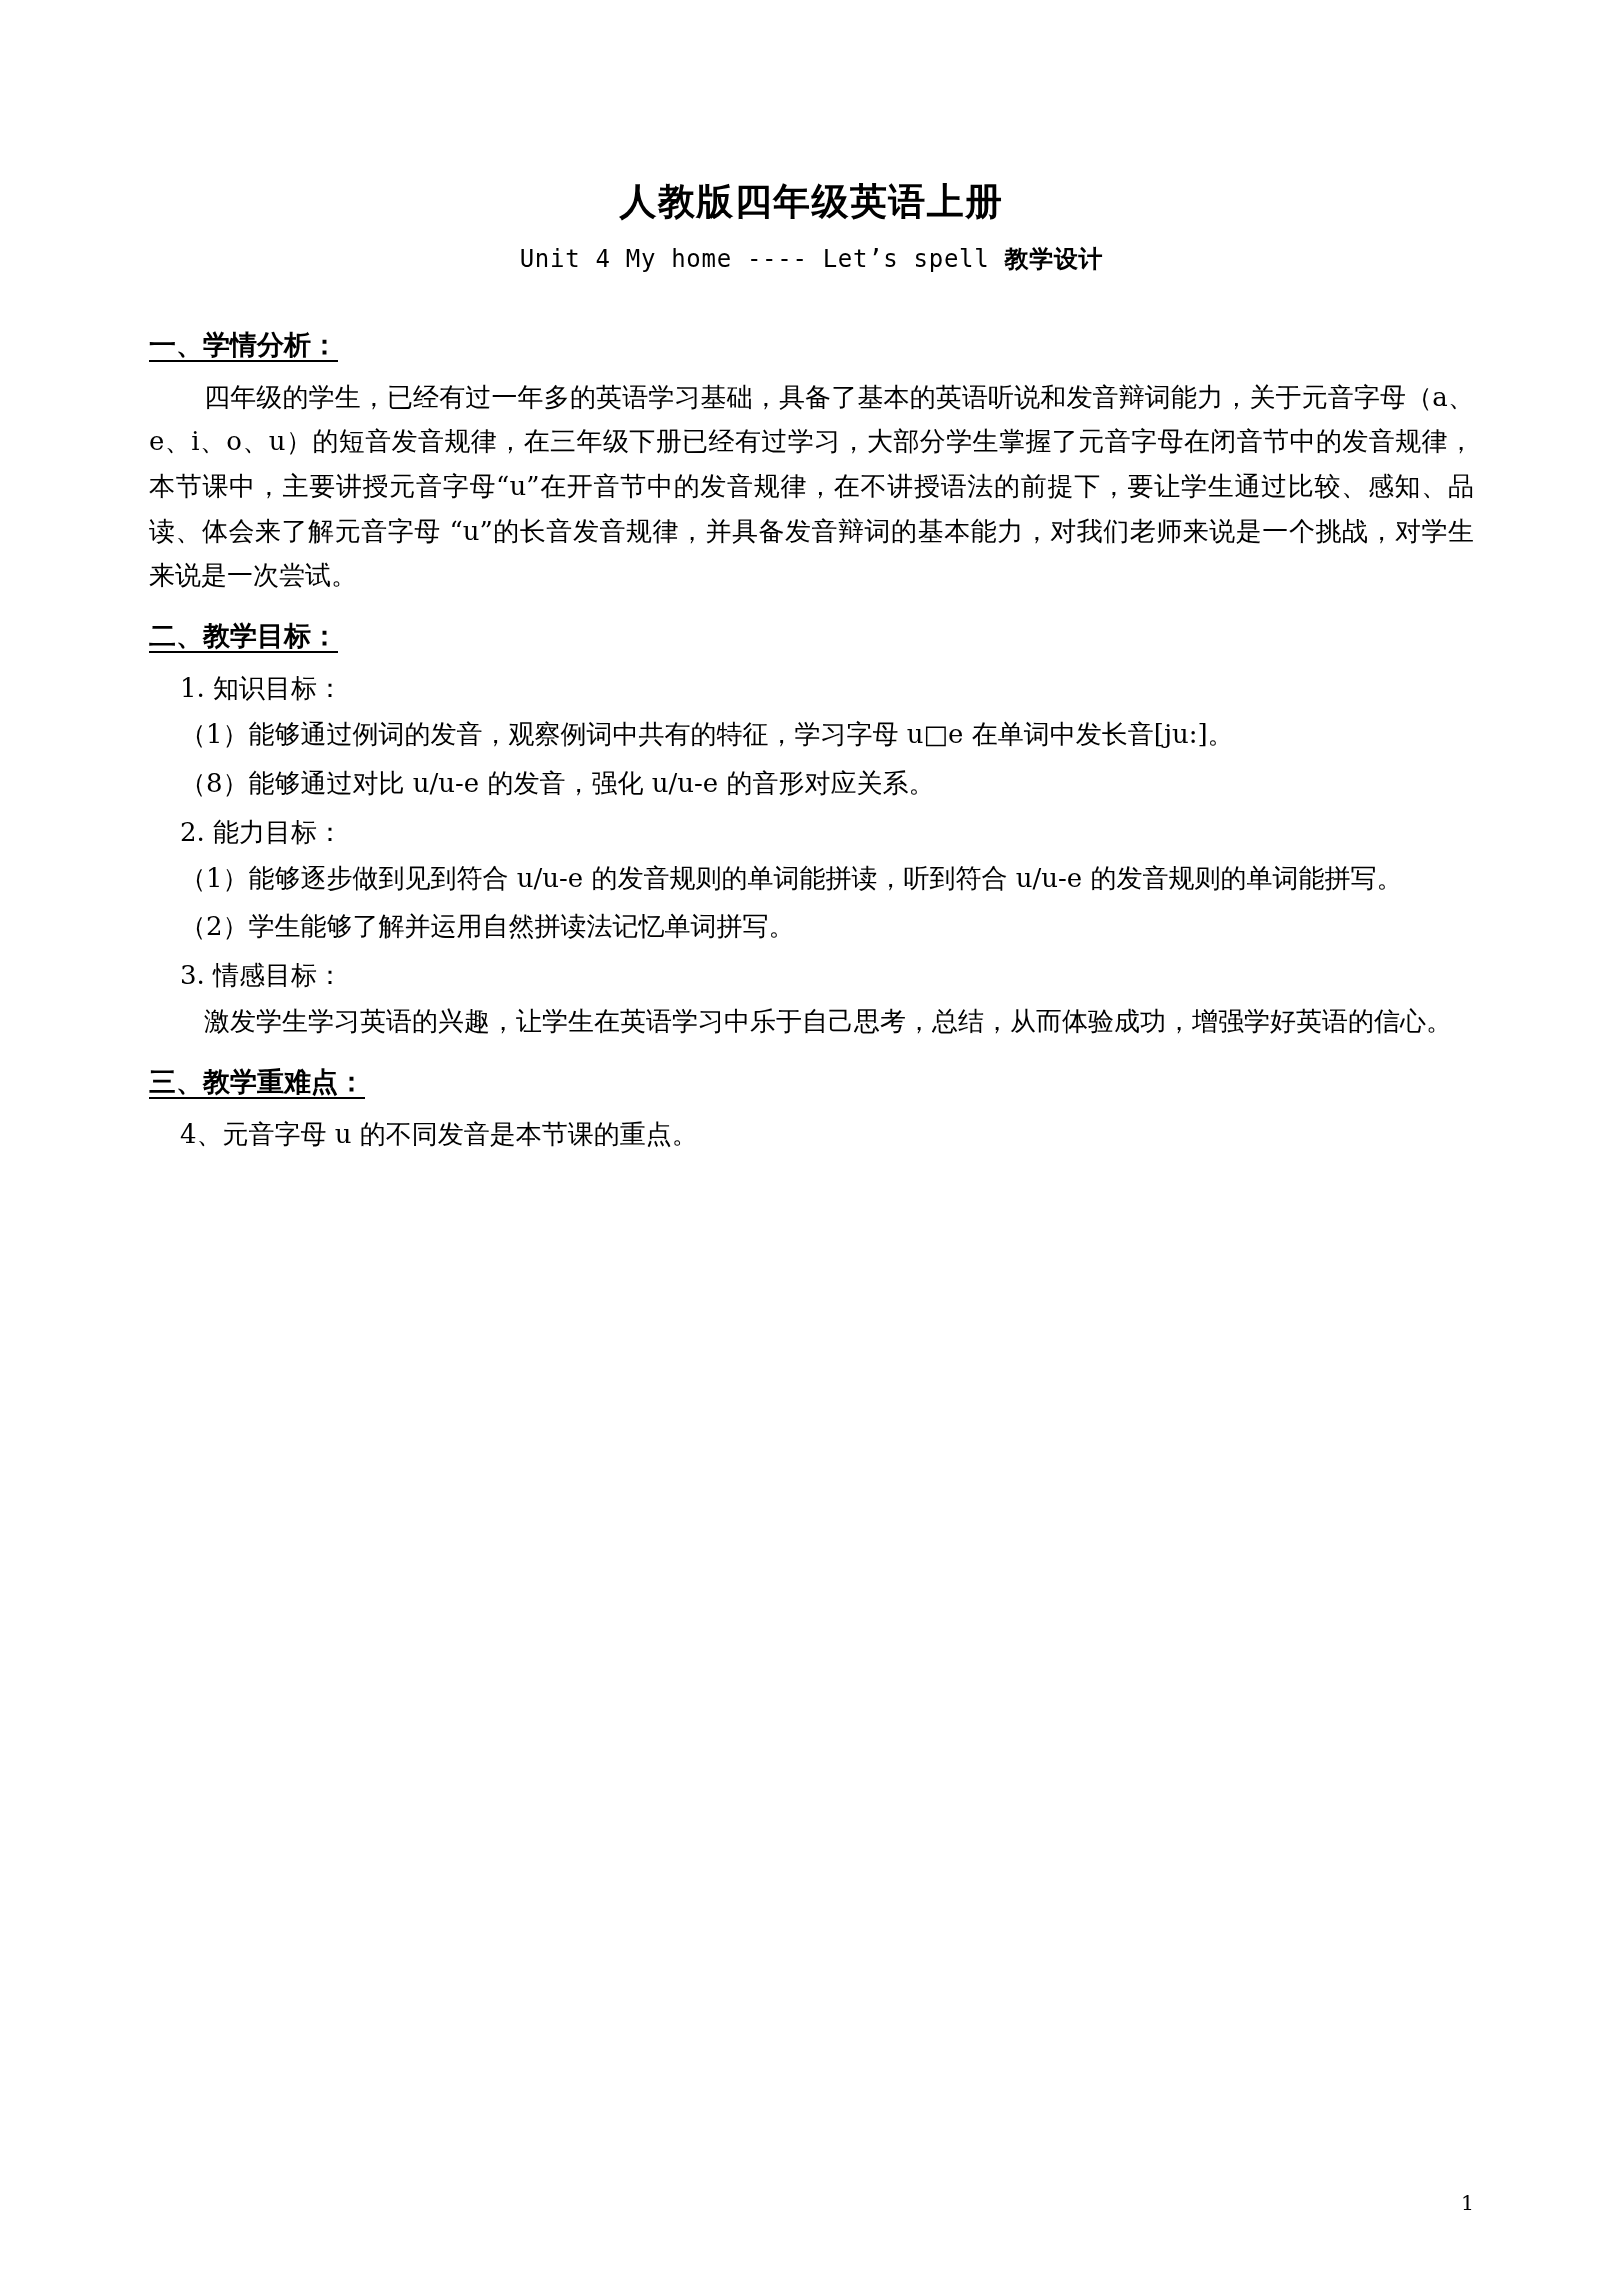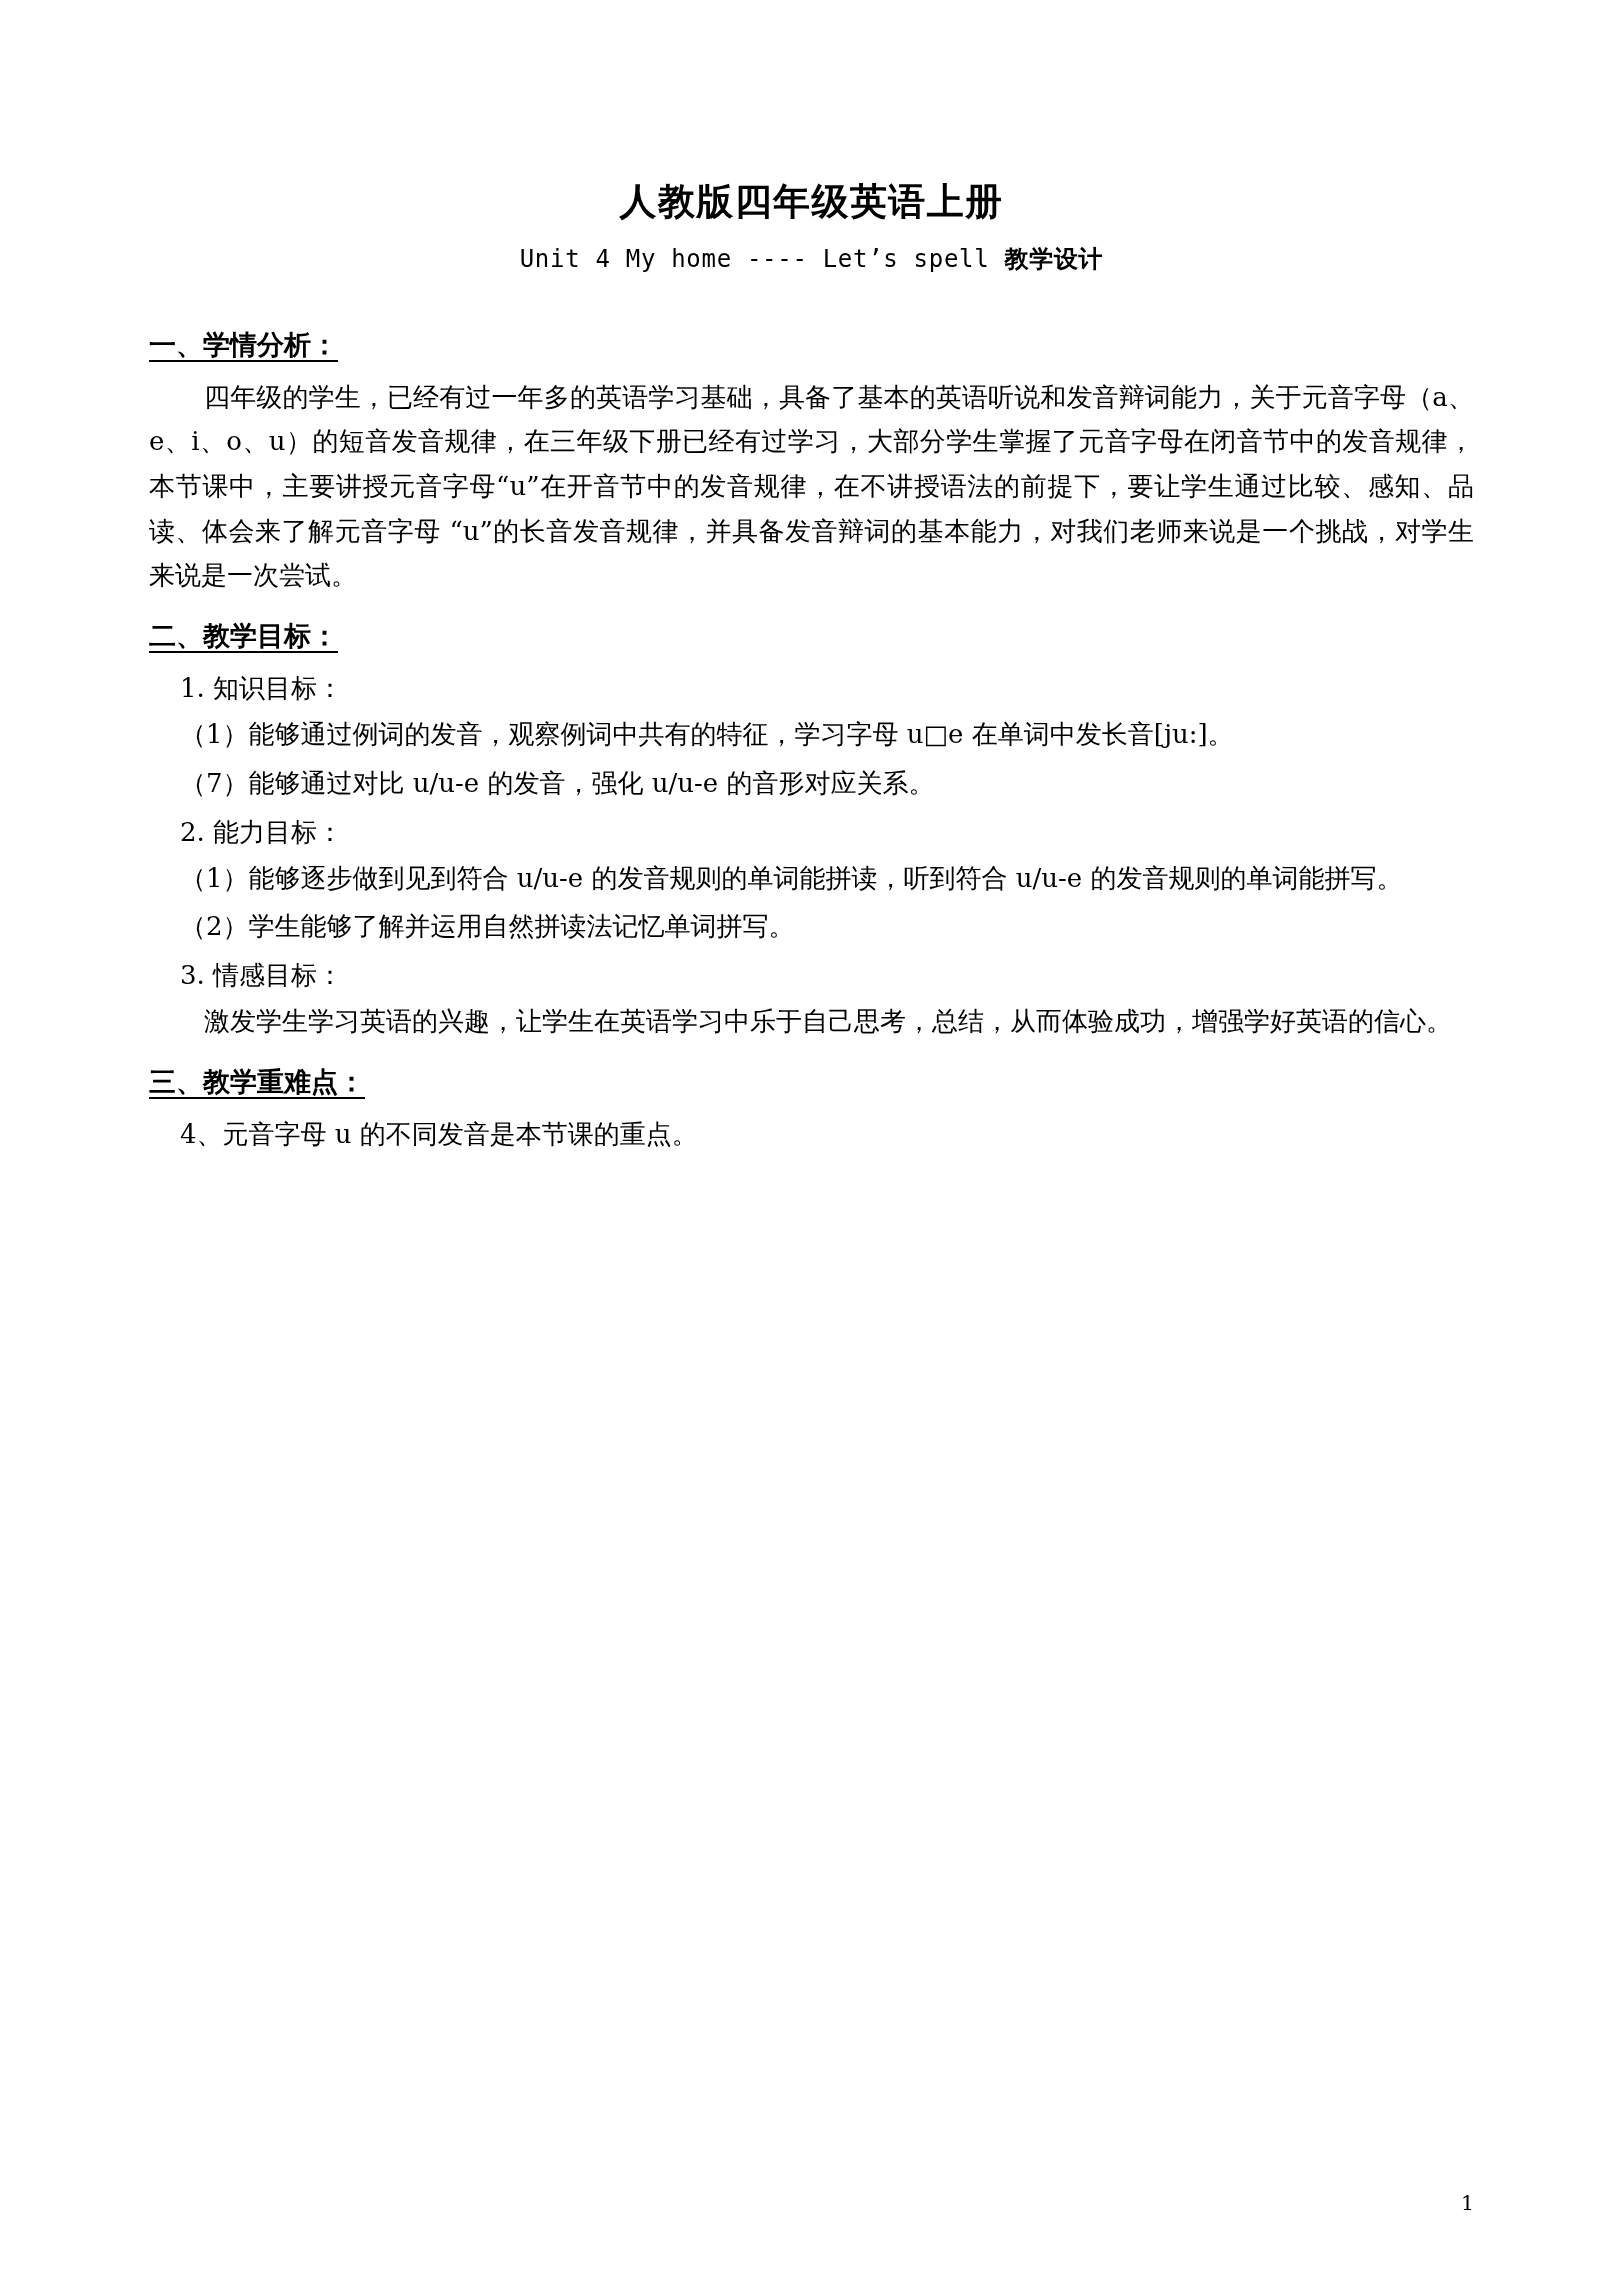--- a/index.html
+++ b/index.html
@@ -87,21 +87,21 @@
   <div class="title-sub">
     <span>Unit 4 My home ----  Let’s  spell </span><span class="cn">教学设计</span>
   </div>
 
   <div class="section-head">一、学情分析：</div>
   <p class="para indent1">四年级的学生，已经有过一年多的英语学习基础，具备了基本的英语听说和发音辩词能力，关于元音字母（a、e、i、o、u）的短音发音规律，在三年级下册已经有过学习，大部分学生掌握了元音字母在闭音节中的发音规律，本节课中，主要讲授元音字母“u”在开音节中的发音规律，在不讲授语法的前提下，要让学生通过比较、感知、品读、体会来了解元音字母 “u”的长音发音规律，并具备发音辩词的基本能力，对我们老师来说是一个挑战，对学生来说是一次尝试。</p>
 
   <div class="section-head">二、教学目标：</div>
   <p class="para indent-item tight">1. 知识目标：</p>
   <p class="para indent-item">（1）能够通过例词的发音，观察例词中共有的特征，学习字母 u□e 在单词中发长音[ju:]。</p>
-  <p class="para indent-item">（7）能够通过对比 u/u-e 的发音，强化 u/u-e 的音形对应关系。</p>
+  <p class="para indent-item">（8）能够通过对比 u/u-e 的发音，强化 u/u-e 的音形对应关系。</p>
   <p class="para indent-item tight">2. 能力目标：</p>
   <p class="para indent-item">（1）能够逐步做到见到符合 u/u-e 的发音规则的单词能拼读，听到符合 u/u-e 的发音规则的单词能拼写。</p>
   <p class="para indent-item">（2）学生能够了解并运用自然拼读法记忆单词拼写。</p>
   <p class="para indent-item tight">3. 情感目标：</p>
   <p class="para indent1">激发学生学习英语的兴趣，让学生在英语学习中乐于自己思考，总结，从而体验成功，增强学好英语的信心。</p>
 
   <div class="section-head">三、教学重难点：</div>
   <p class="para indent-item tight">4、元音字母 u 的不同发音是本节课的重点。</p>
 
   <div class="page-number">1</div>

